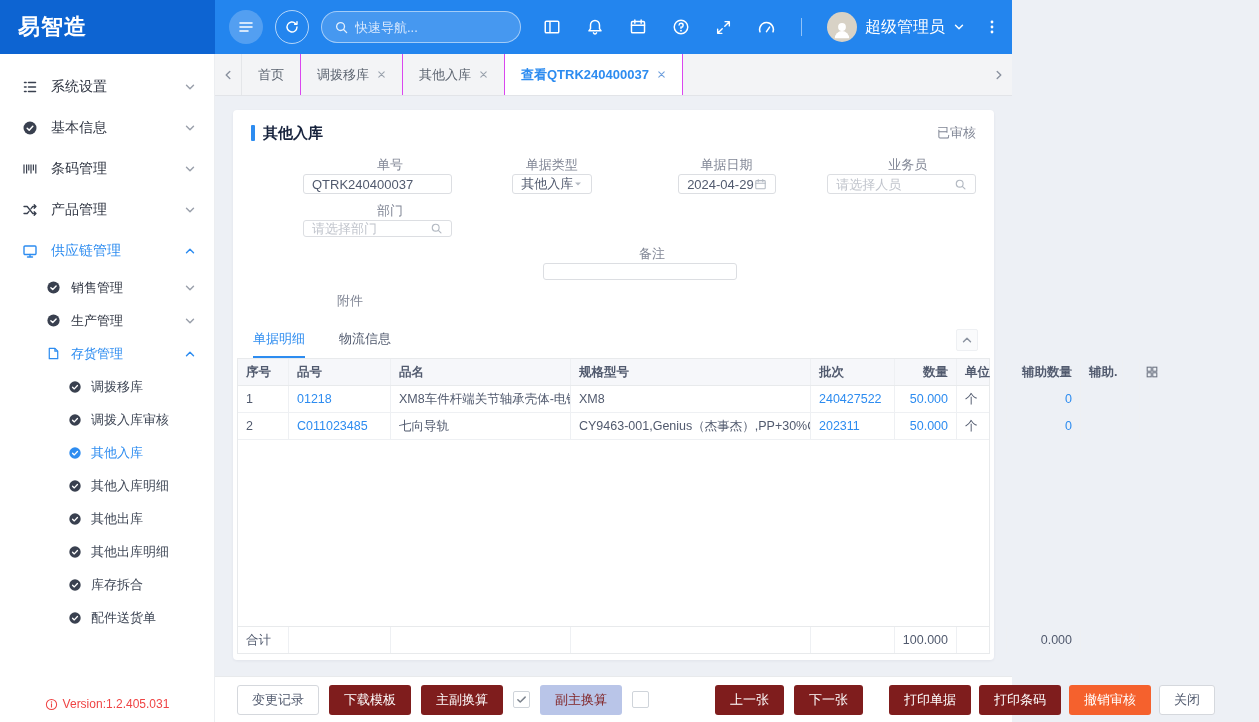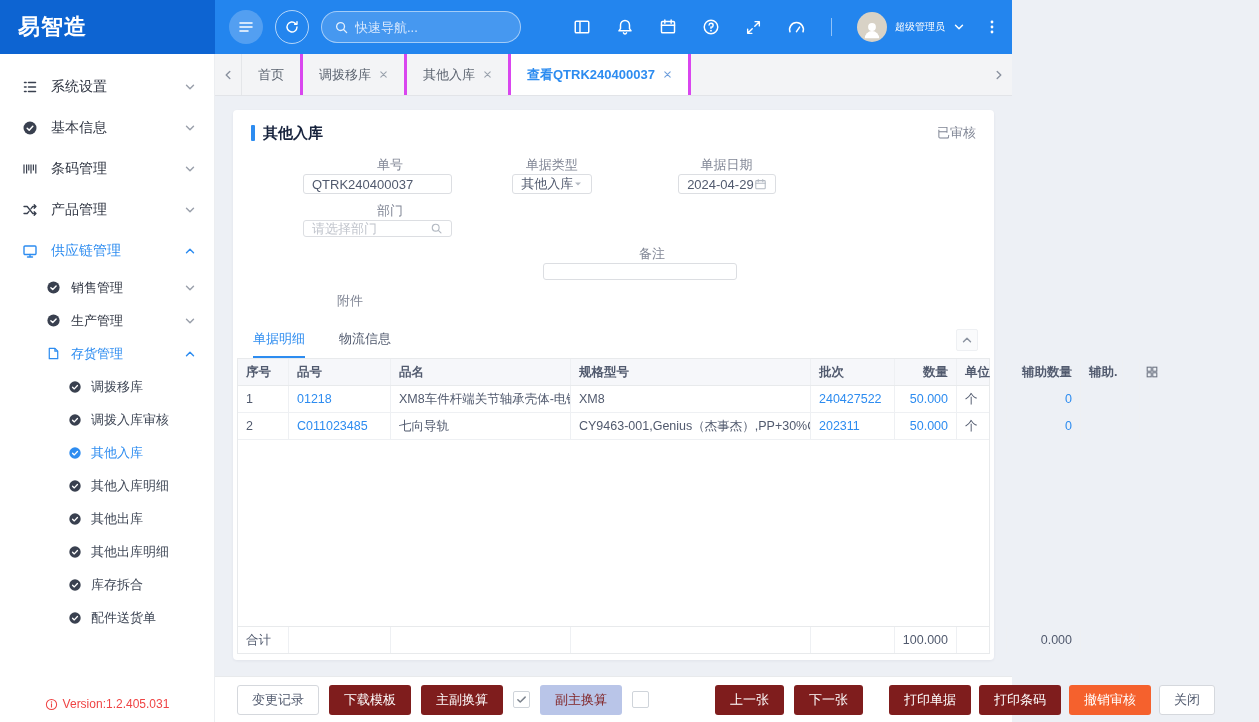--- a/index.html
+++ b/index.html
@@ -17,21 +17,21 @@
   .hbtn.fill { background:rgba(255,255,255,.22); }
   .hbtn.line { border:1px solid rgba(255,255,255,.65); }
   .hsearch { width:200px; height:32px; border-radius:16px; background:rgba(255,255,255,.16); border:1px solid rgba(255,255,255,.5); display:flex; align-items:center; padding:0 12px; gap:6px; }
   .hsearch input { background:transparent; border:none; outline:none; color:#fff; font-size:13px; width:140px; }
   .hsearch input::placeholder { color:#d8e8fd; }
   .hright { display:flex; align-items:center; gap:25px; }
   .hicon { color:#fff; cursor:pointer; display:flex; }
   .hdivider { width:1px; height:18px; background:rgba(255,255,255,.5); }
   .userbox { display:flex; align-items:center; gap:8px; cursor:pointer; }
   .avatar { width:30px; height:30px; border-radius:50%; background:#d8d2c6; color:#fff; display:flex; align-items:flex-end; justify-content:center; overflow:hidden; }
-  .uname { font-size:10px; }
+  .uname { font-size:16px; }
 
   
   .bodyrow { flex:1; display:flex; min-height:0; }
 
   
   .sidebar { width:215px; flex:none; background:#fff; display:flex; flex-direction:column; border-right:1px solid #eceef1; }
   .menu { flex:1; overflow:hidden; padding-top:12px; }
   .mi { display:flex; align-items:center; height:41px; padding:0 18px 0 22px; cursor:pointer; color:#2f3542; font-size:14px; }
   .mi .mi-ic { width:17px; margin-right:12px; display:flex; color:#39404f; flex:none; }
   .mi .chev { margin-left:auto; color:#9aa0ab; flex:none; }
@@ -43,21 +43,21 @@
   .mi.active, .mi.active .mi-ic, .mi.active .chev { color:#2d8cf0; }
   .version { height:36px; display:flex; align-items:center; justify-content:center; gap:5px; color:#ef4444; font-size:12px; flex:none; }
 
   
   .main { flex:1; display:flex; flex-direction:column; min-width:0; background:#edf0f5; }
 
   
   .tabbar { height:42px; flex:none; background:#f3f4f6; border-bottom:1px solid #e2e4e8; display:flex; align-items:stretch; }
   .tab-arrow { width:26px; display:flex; align-items:center; justify-content:center; color:#8b93a0; cursor:pointer; flex:none; }
   .tab-arrow.right { margin-left:auto; }
-  .tab { display:flex; align-items:center; gap:8px; padding:16px 16px; font-size:13px; color:#5c6470; border-right:3px solid #d946ef; border-left:1px solid #e4e6e9; cursor:pointer; white-space:nowrap; }
+  .tab { display:flex; align-items:center; gap:8px; padding:16px 16px; font-size:13px; color:#5c6470; border-right:1px solid #d946ef; border-left:1px solid #e4e6e9; cursor:pointer; white-space:nowrap; }
   .tab + .tab { border-left:none; }
   .tab .x { color:#9aa2ad; display:flex; }
   .tab.active { background:#fff; color:#2d8cf0; font-weight:bold; }
   .tab.active .x { color:#6f9fdc; }
 
   
   .content { flex:1; min-height:0; padding:14px 18px 0 18px; display:flex; }
   .card { flex:1; background:#fff; border-radius:4px; box-shadow:0 1px 3px rgba(30,40,60,.06); display:flex; flex-direction:column; padding:0 4px; min-width:0; margin-bottom:16px; }
   .card-head { height:46px; flex:none; display:flex; align-items:center; justify-content:space-between; padding:0 14px; }
   .page-title { display:flex; align-items:center; gap:8px; font-size:15px; font-weight:bold; color:#17233d; }
@@ -519,20 +519,31 @@
                 <span class="flabel">单据日期</span>
                 <div class="control">
                   <span>2024-04-29</span>
                   <span class="tail">
                       <svg class="ic" width="13" height="13">
                         <use href="#i-cal"></use>
                       </svg>
                     </span>
                 </div>
               </div>
+              <div class="fgroup">
+                <span class="flabel">业务员</span>
+                <div class="control">
+                  <input placeholder="请选择人员" style="">
+                  <span class="tail">
+                      <svg class="ic" width="13" height="13">
+                        <use href="#i-search"></use>
+                      </svg>
+                    </span>
+                </div>
+              </div>
             </div>
             <div class="frow">
               <div class="fgroup">
                 <span class="flabel">部门</span>
                 <div class="control">
                   <input placeholder="请选择部门" style="">
                   <span class="tail">
                       <svg class="ic" width="13" height="13">
                         <use href="#i-search"></use>
                       </svg>

